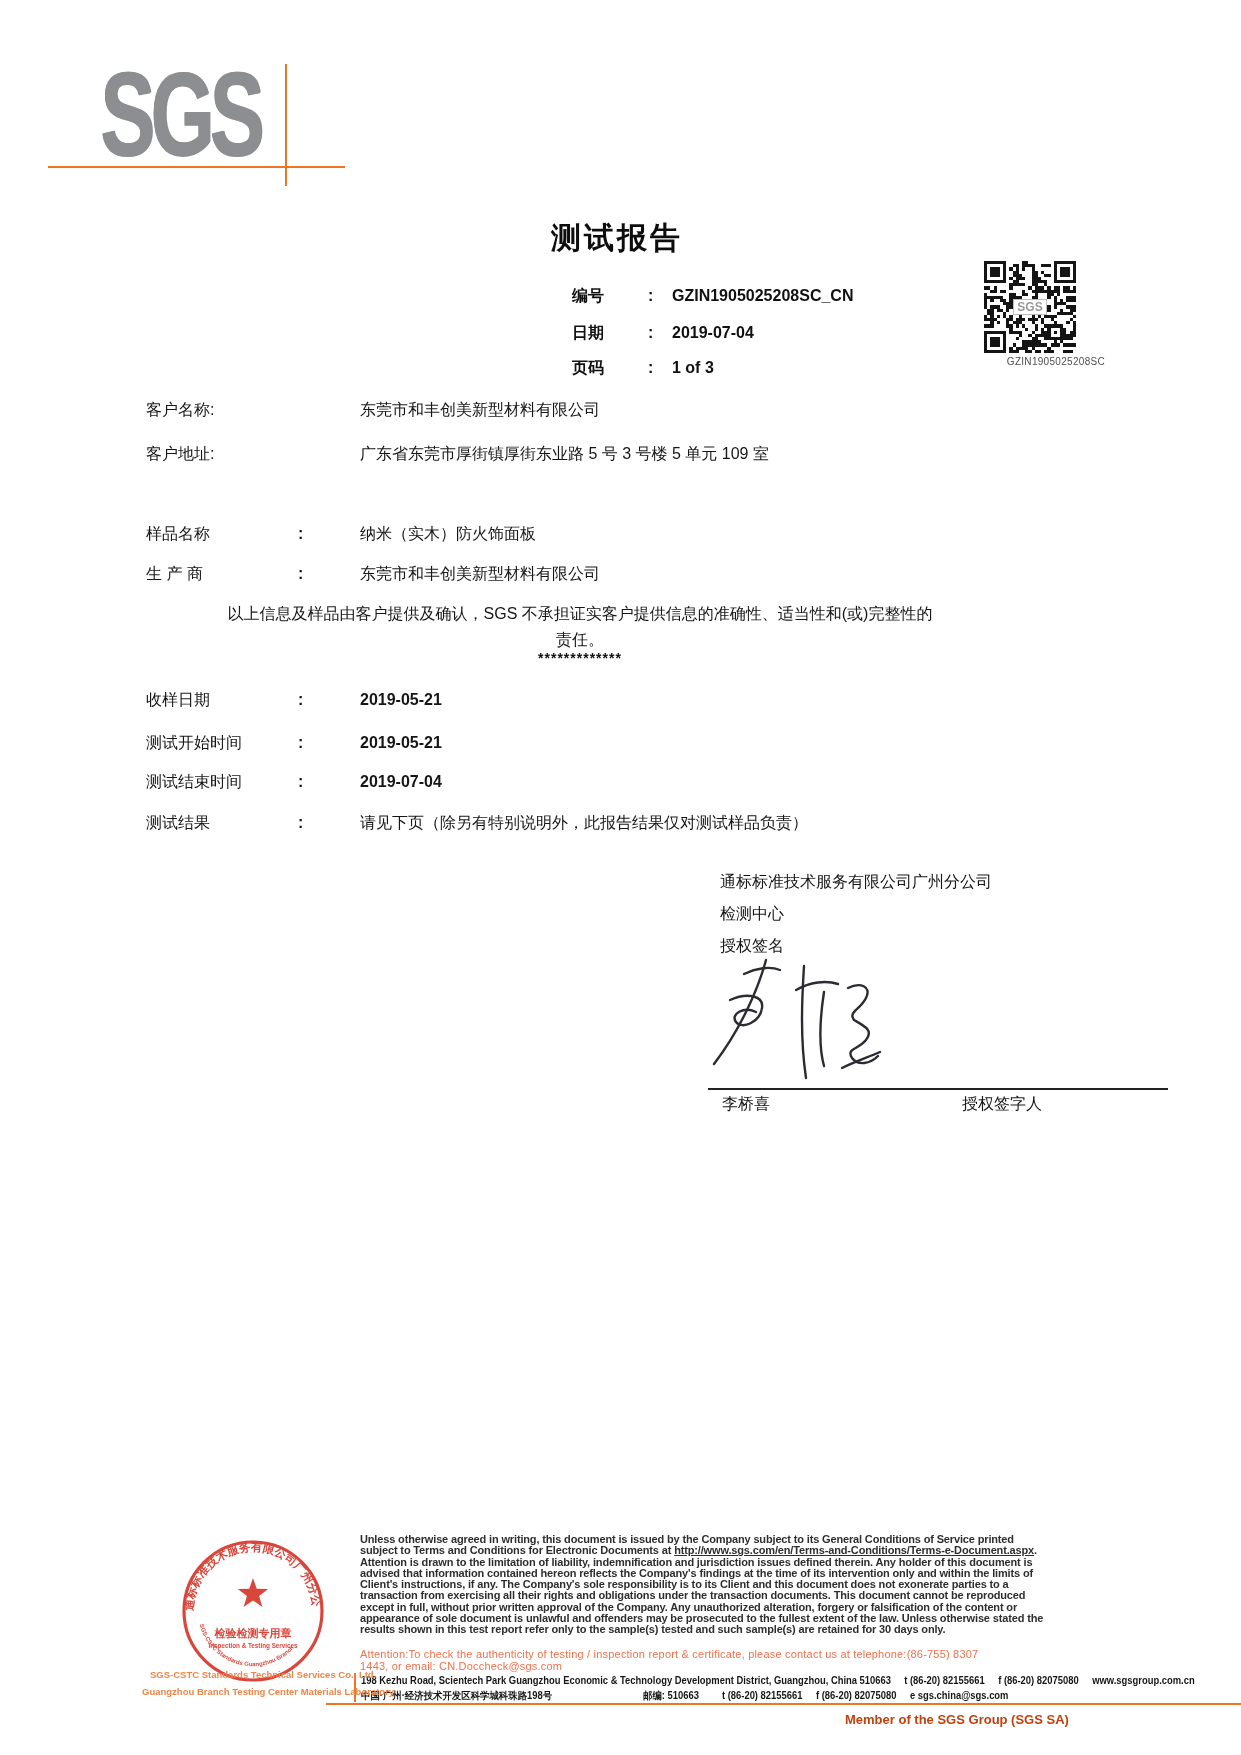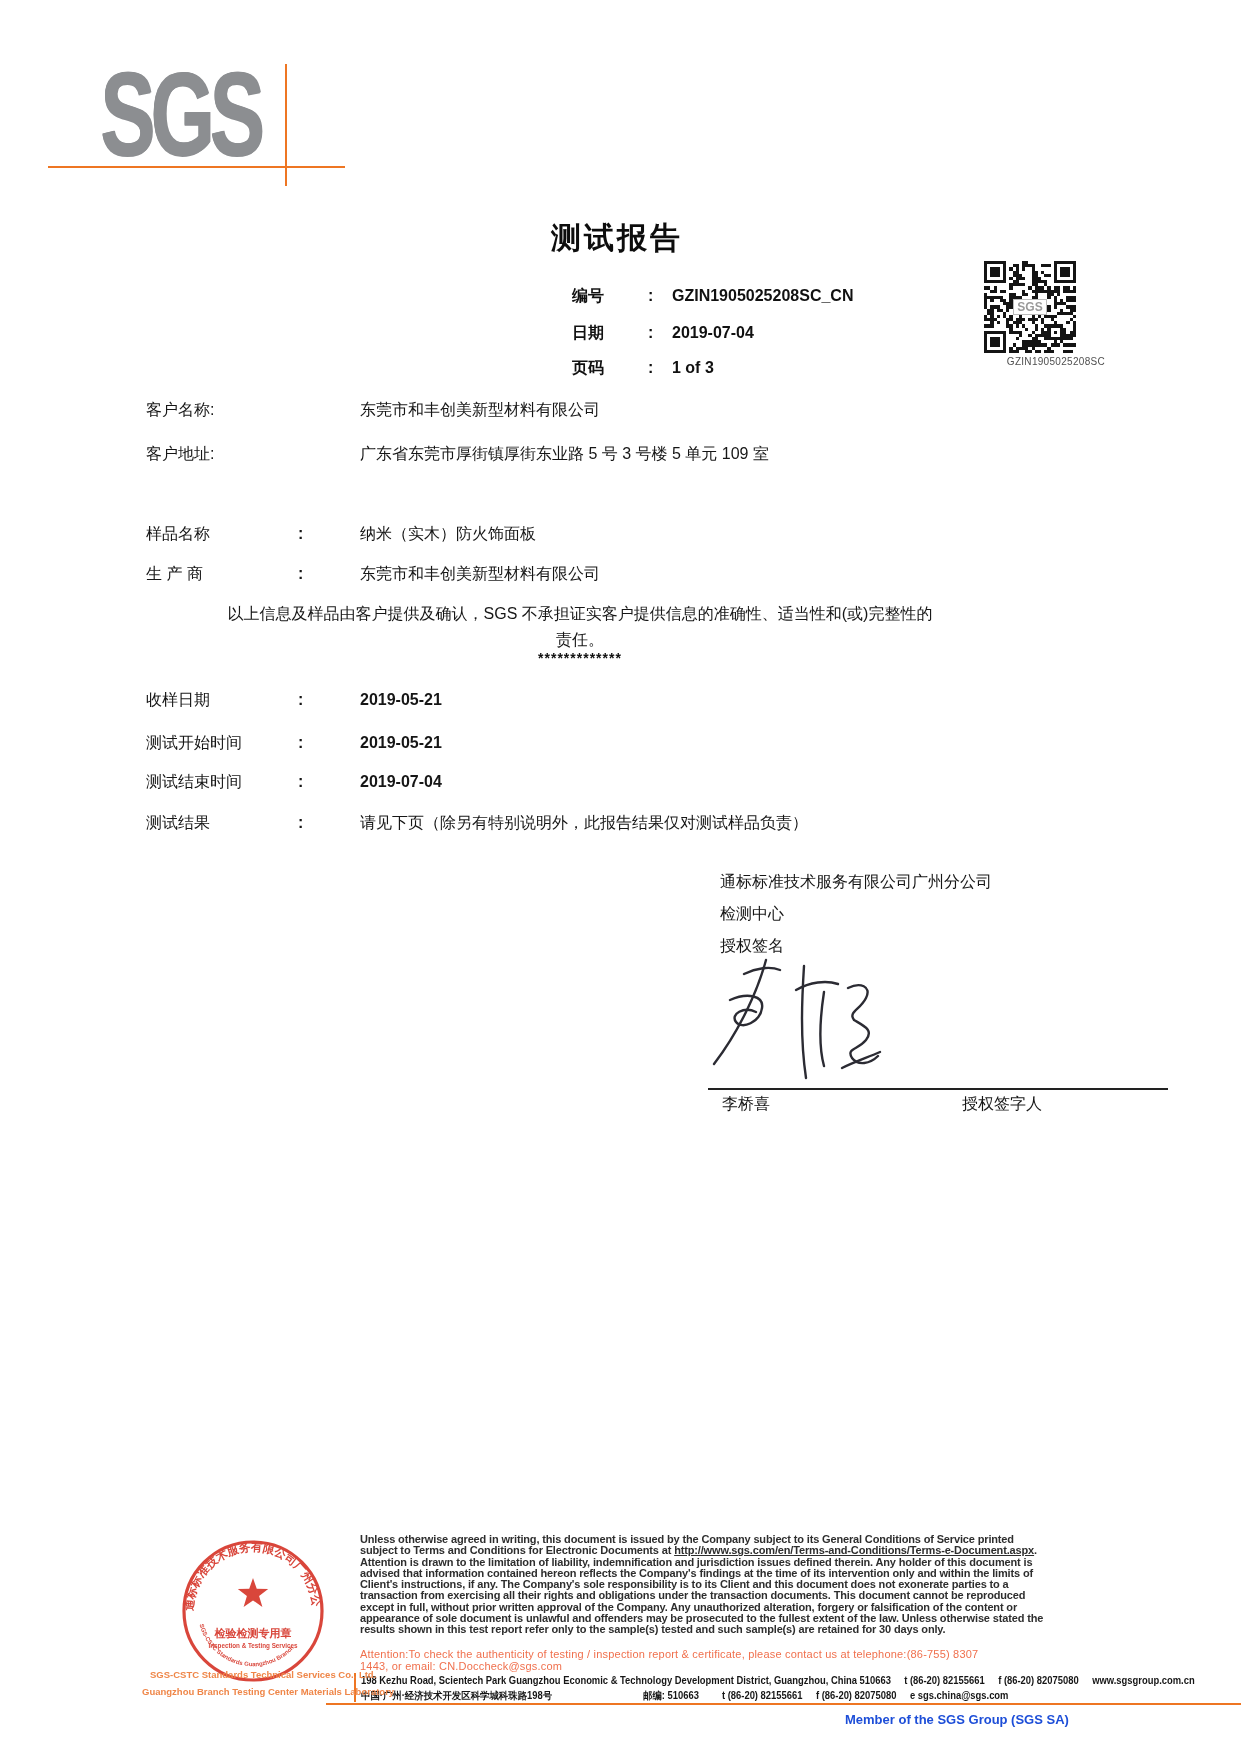--- a/index.html
+++ b/index.html
@@ -39,21 +39,21 @@
            font-weight:bold; color:#2e2e2e; letter-spacing:-.15px; }
   .legal div { white-space:nowrap; }
   .legal .u { text-decoration:underline; }
   .attention { position:absolute; left:360px; top:1649px; font-size:11px; line-height:11.5px; font-weight:normal;
                color:#f0704d; white-space:nowrap; letter-spacing:.2px; }
   .addr-vline { position:absolute; left:354px; top:1673px; width:2px; height:29px; background:#ee7623; }
   .addr-row { position:absolute; left:361px; font-size:10px; font-weight:bold; color:#161616; white-space:nowrap;
               transform:scaleX(.94); transform-origin:left top; }
   .addr-row span { display:inline-block; }
   .footer-hline { position:absolute; left:326px; top:1703px; width:915px; height:2px; background:#ee7623; }
-  .member { position:absolute; left:845px; top:1712px; font-size:13px; font-weight:bold; color:#1d4ed8; }
+  .member { position:absolute; left:845px; top:1712px; font-size:13px; font-weight:bold; color:#c2410c; }
 
   .stamp-wrap { position:absolute; left:180px; top:1538px; width:146px; height:146px; opacity:.92; }
   .stamp-side { position:absolute; font-size:9.5px; font-weight:bold; color:#ef8648; white-space:nowrap; z-index:3; }
 </style>
 </head>
 <body>
 
 <div class="page">
 
   <div>

